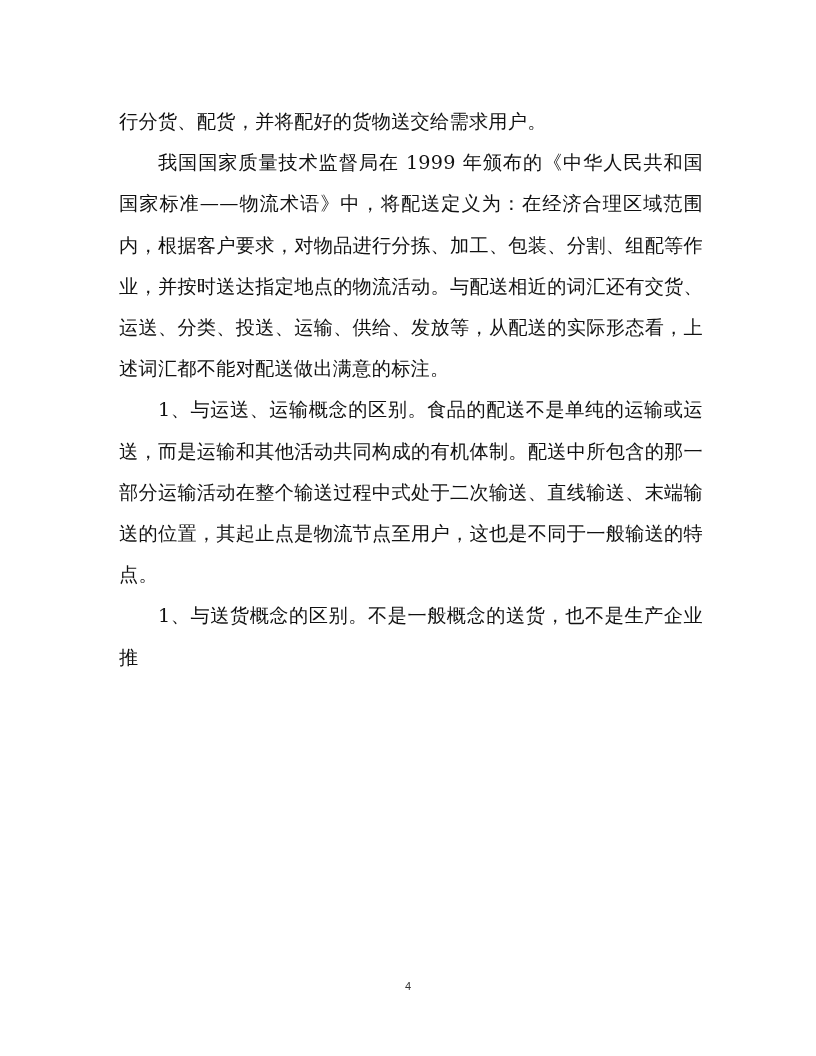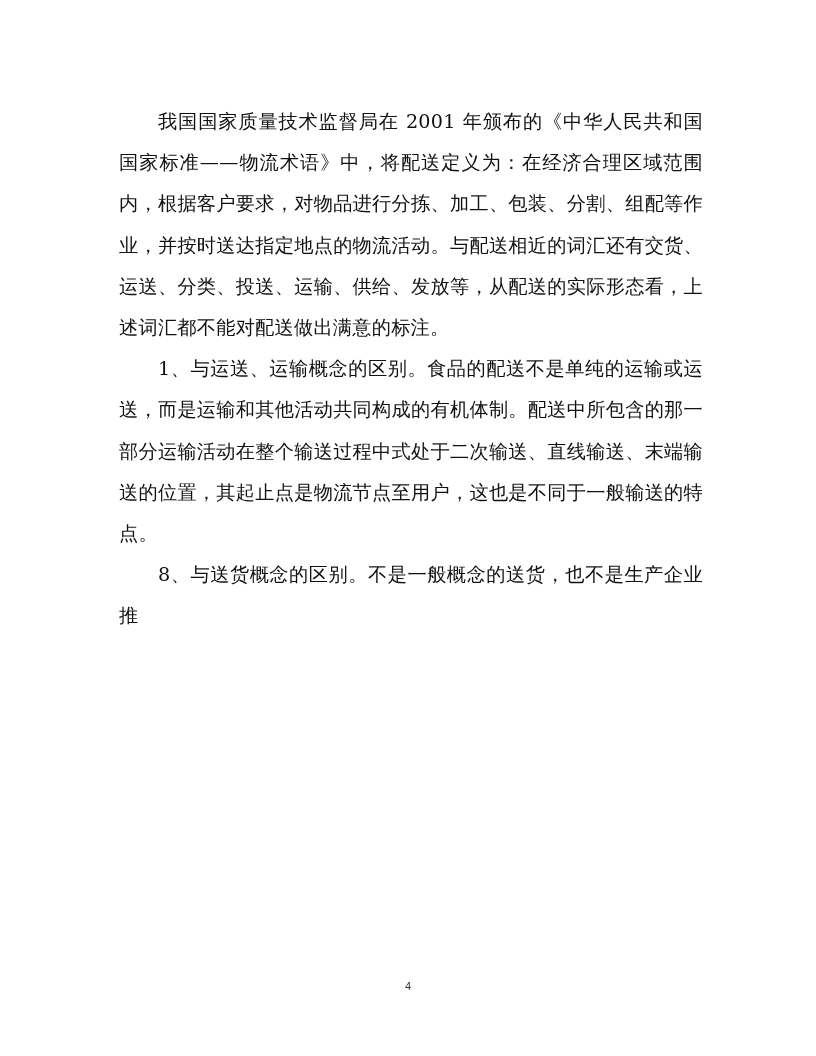--- a/index.html
+++ b/index.html
@@ -16,18 +16,19 @@
   .page-number {
     position:absolute; left:0; width:816px; top:980px; text-align:center;
     font-family: "Liberation Sans", sans-serif; font-size:11px; color:#333;
   }
 </style>
 </head>
 <body>
 
 <div class="page">
   <div class="content">
-    <p class="indent">我国国家质量技术监督局在 2001 年颁布的《中华人民共和国国家标准——物流术语》中，将配送定义为：在经济合理区域范围内，根据客户要求，对物品进行分拣、加工、包装、分割、组配等作业，并按时送达指定地点的物流活动。与配送相近的词汇还有交货、运送、分类、投送、运输、供给、发放等，从配送的实际形态看，上述词汇都不能对配送做出满意的标注。</p>
+    <p>行分货、配货，并将配好的货物送交给需求用户。</p>
+    <p class="indent">我国国家质量技术监督局在 1999 年颁布的《中华人民共和国国家标准——物流术语》中，将配送定义为：在经济合理区域范围内，根据客户要求，对物品进行分拣、加工、包装、分割、组配等作业，并按时送达指定地点的物流活动。与配送相近的词汇还有交货、运送、分类、投送、运输、供给、发放等，从配送的实际形态看，上述词汇都不能对配送做出满意的标注。</p>
     <p class="indent">1、与运送、运输概念的区别。食品的配送不是单纯的运输或运送，而是运输和其他活动共同构成的有机体制。配送中所包含的那一部分运输活动在整个输送过程中式处于二次输送、直线输送、末端输送的位置，其起止点是物流节点至用户，这也是不同于一般输送的特点。</p>
-    <p class="indent">8、与送货概念的区别。不是一般概念的送货，也不是生产企业推</p>
+    <p class="indent">1、与送货概念的区别。不是一般概念的送货，也不是生产企业推</p>
   </div>
   <div class="page-number">4</div>
 </div>
 
 </body></html>

